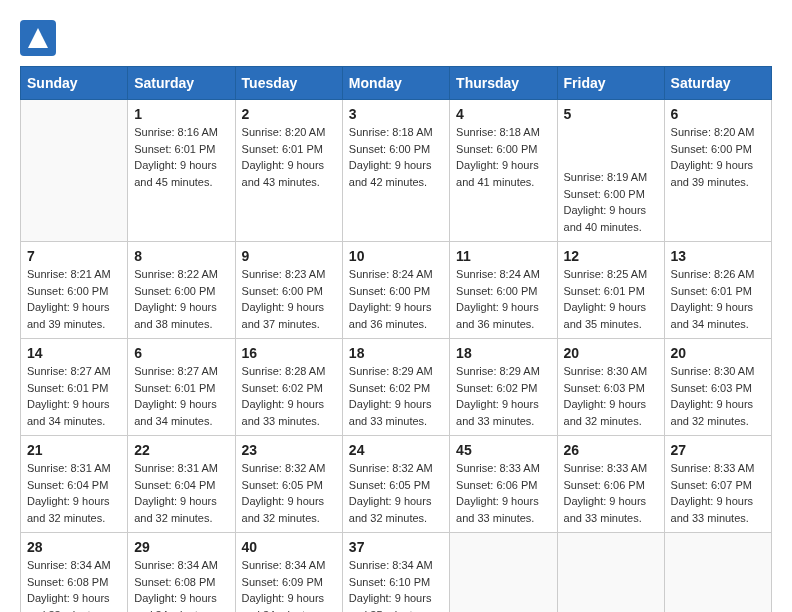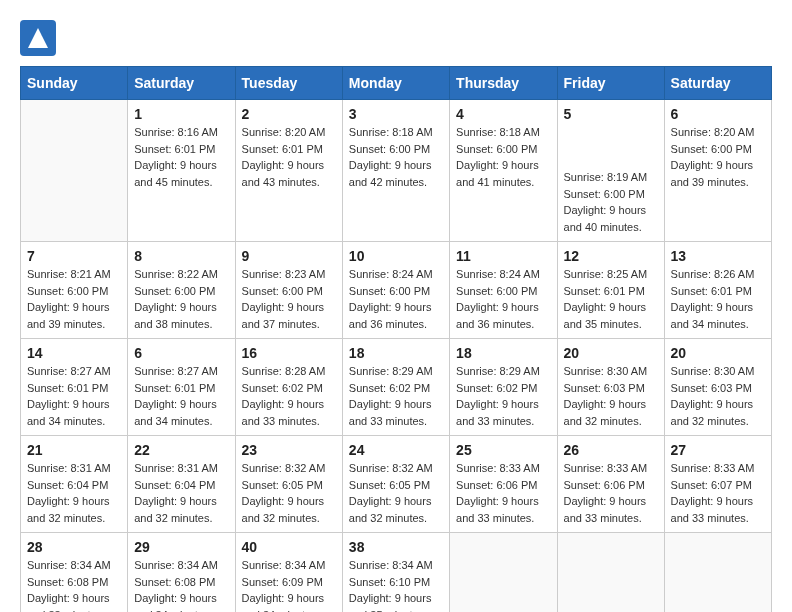--- a/index.html
+++ b/index.html
@@ -297,21 +297,21 @@
 and 32 minutes.</div>
         </td>
         <td>
           <div class="day-number">24</div>
           <div class="day-info" style="white-space: pre-line;">Sunrise: 8:32 AM
 Sunset: 6:05 PM
 Daylight: 9 hours
 and 32 minutes.</div>
         </td>
         <td>
-          <div class="day-number">25</div>
+          <div class="day-number">45</div>
           <div class="day-info" style="white-space: pre-line;">Sunrise: 8:33 AM
 Sunset: 6:06 PM
 Daylight: 9 hours
 and 33 minutes.</div>
         </td>
         <td>
           <div class="day-number">26</div>
           <div class="day-info" style="white-space: pre-line;">Sunrise: 8:33 AM
 Sunset: 6:06 PM
 Daylight: 9 hours
@@ -341,21 +341,21 @@
 and 34 minutes.</div>
         </td>
         <td>
           <div class="day-number">40</div>
           <div class="day-info" style="white-space: pre-line;">Sunrise: 8:34 AM
 Sunset: 6:09 PM
 Daylight: 9 hours
 and 34 minutes.</div>
         </td>
         <td>
-          <div class="day-number">38</div>
+          <div class="day-number">37</div>
           <div class="day-info" style="white-space: pre-line;">Sunrise: 8:34 AM
 Sunset: 6:10 PM
 Daylight: 9 hours
 and 35 minutes.</div>
         </td>
         <td class="empty-cell"></td>
         <td class="empty-cell"></td>
         <td class="empty-cell"></td>
       </tr>
     </tbody>

